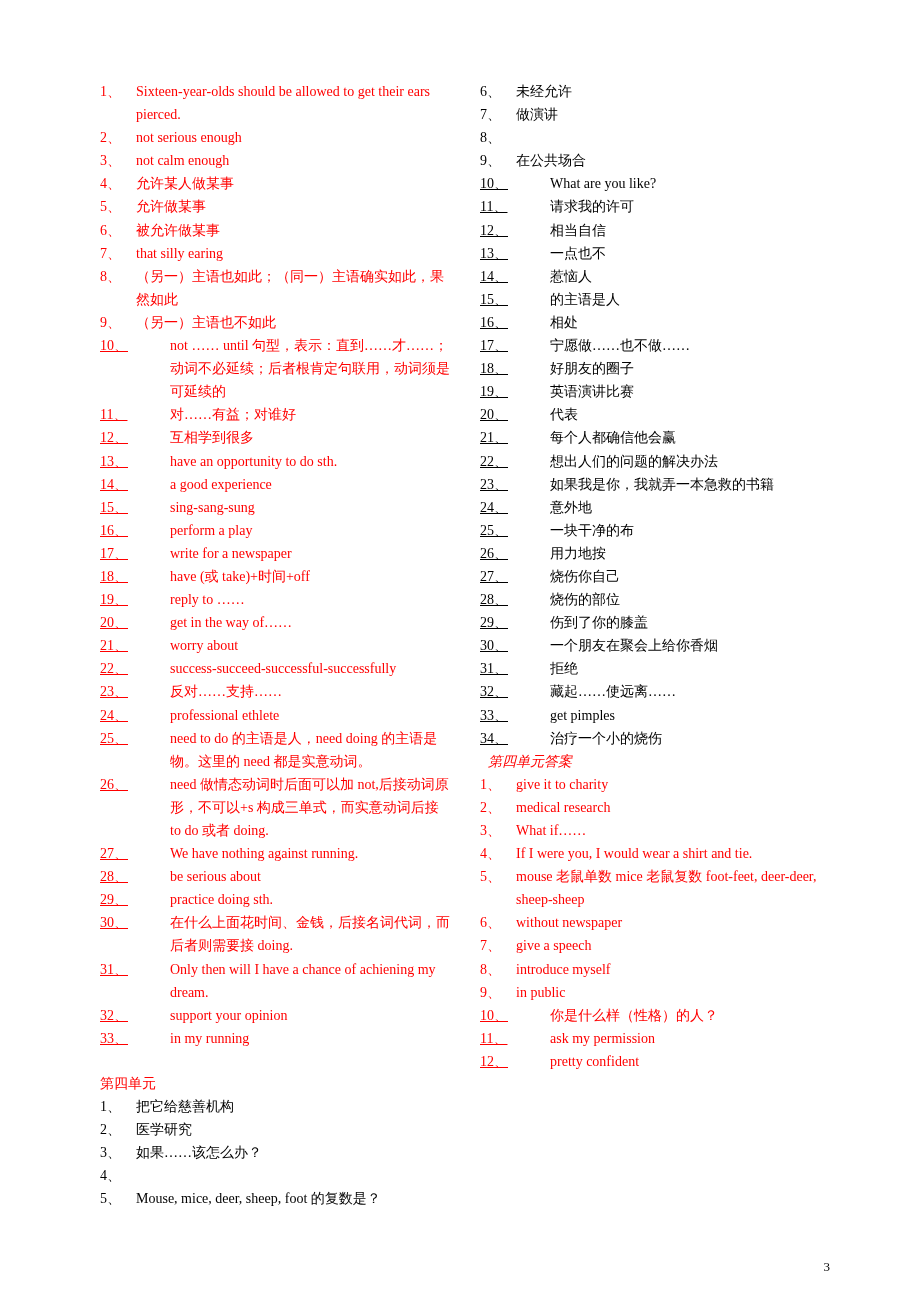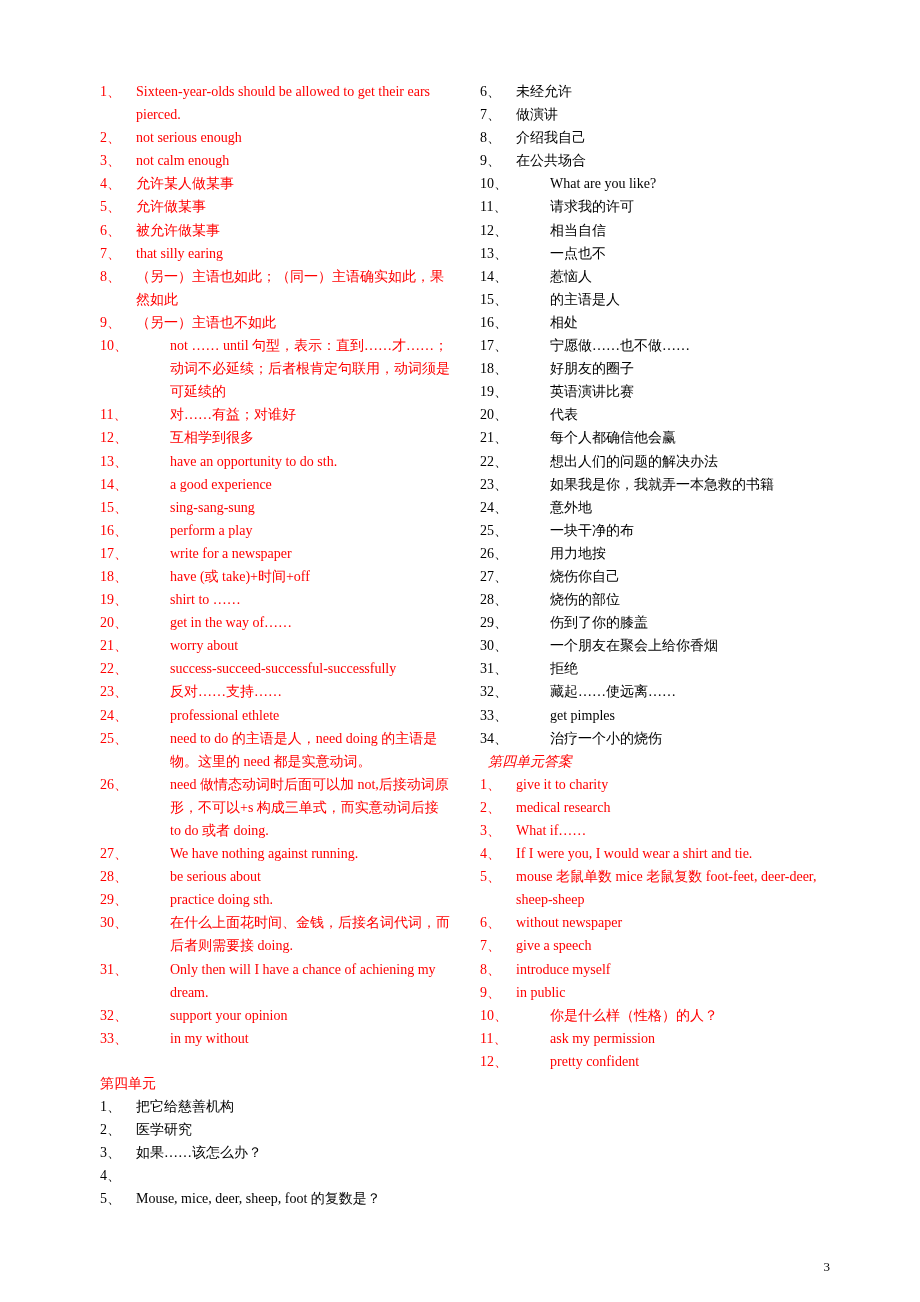--- a/index.html
+++ b/index.html
@@ -25,21 +25,21 @@
     height: 1150px;
   }
   .item {
     display: flex;
     break-inside: avoid;
   }
   .num {
     flex: 0 0 auto;
     white-space: nowrap;
   }
-  .num.wide { min-width: 70px; }
+  .num.wide { min-width: 70px; text-decoration: underline; }
   .num.norm { min-width: 36px; }
   .txt { flex: 1 1 auto; }
   .red { color: #ff0000; }
   .heading { font-weight: normal; }
   .pagenum {
     position: absolute;
     right: 90px;
     bottom: 25px;
     font-size: 13px;
     color: #000;
@@ -117,21 +117,21 @@
       <div class="item red">
         <span class="num wide">17、</span>
         <span class="txt">write for a newspaper</span>
       </div>
       <div class="item red">
         <span class="num wide">18、</span>
         <span class="txt">have (或 take)+时间+off</span>
       </div>
       <div class="item red">
         <span class="num wide">19、</span>
-        <span class="txt">shirt to ……</span>
+        <span class="txt">reply to ……</span>
       </div>
       <div class="item red">
         <span class="num wide">20、</span>
         <span class="txt">get in the way of……</span>
       </div>
       <div class="item red">
         <span class="num wide">21、</span>
         <span class="txt">worry about</span>
       </div>
       <div class="item red">
@@ -173,21 +173,21 @@
       <div class="item red">
         <span class="num wide">31、</span>
         <span class="txt">Only then will I have a chance of achiening my dream.</span>
       </div>
       <div class="item red">
         <span class="num wide">32、</span>
         <span class="txt">support your opinion</span>
       </div>
       <div class="item red">
         <span class="num wide">33、</span>
-        <span class="txt">in my without</span>
+        <span class="txt">in my running</span>
       </div>
       <div style="height: 22px;"></div>
       <div class="item red">
         <span class="txt heading">第四单元</span>
       </div>
       <div class="item">
         <span class="num norm">1、</span>
         <span class="txt">把它给慈善机构</span>
       </div>
       <div class="item">
@@ -208,21 +208,20 @@
       <div class="item">
         <span class="num norm">6、</span>
         <span class="txt">未经允许</span>
       </div>
       <div class="item">
         <span class="num norm">7、</span>
         <span class="txt">做演讲</span>
       </div>
       <div class="item">
         <span class="num norm">8、</span>
-        <span class="txt">介绍我自己</span>
       </div>
       <div class="item">
         <span class="num norm">9、</span>
         <span class="txt">在公共场合</span>
       </div>
       <div class="item">
         <span class="num wide">10、</span>
         <span class="txt">What are you like?</span>
       </div>
       <div class="item">

